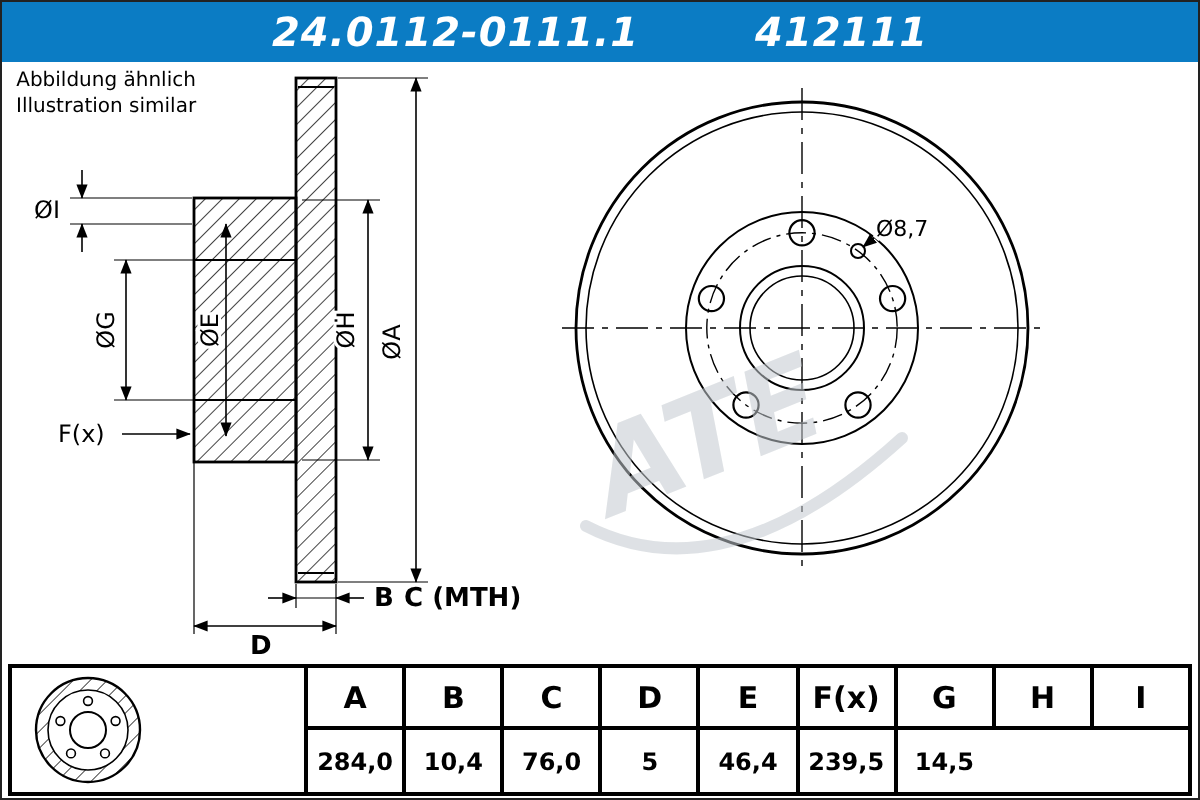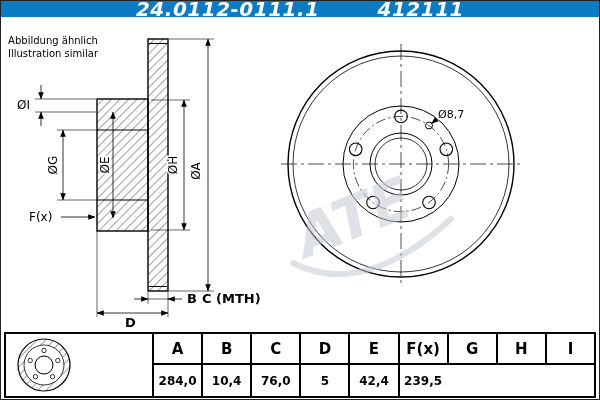--- a/index.html
+++ b/index.html
@@ -2,21 +2,21 @@
 <html><head>
 <meta charset="utf-8">
 <style>
   html,body{margin:0;padding:0;background:#888;}
   .page{
     position:relative;width:600px;height:400px;background:#fff;
     font-family:"DejaVu Sans","Liberation Sans",sans-serif;
     overflow:hidden;box-sizing:border-box;border:1px solid #222;
   }
   .header{
-    position:absolute;top:0;left:0;width:100%;height:16px;background:#0b7cc4;
+    position:absolute;top:0;left:0;width:100%;height:30px;background:#0b7cc4;
     display:flex;align-items:center;justify-content:center;gap:58px;
   }
   .header span{color:#fff;font-weight:bold;font-style:italic;font-size:20px;letter-spacing:.5px;}
   .note{position:absolute;top:33px;left:7px;font-size:10px;color:#000;line-height:1.3;text-align:center;}
   svg.drawing{position:absolute;top:30px;left:0;}
   svg text{font-family:"DejaVu Sans","Liberation Sans",sans-serif;}
   .dimlabel{font-size:12px;fill:#000;paint-order:stroke;stroke:#fff;stroke-width:3px;}
   .dimlabel.big{font-size:13px;font-weight:bold;}
   .part{fill:url(#hatch);stroke:#000;stroke-width:1.4;}
   .edge{stroke:#000;stroke-width:1;}
@@ -155,17 +155,18 @@
     <div class="cell head">E</div>
     <div class="cell head">F(x)</div>
     <div class="cell head">G</div>
     <div class="cell head">H</div>
     <div class="cell head">I</div>
 
     <div class="cell val">284,0</div>
     <div class="cell val">10,4</div>
     <div class="cell val">76,0</div>
     <div class="cell val">5</div>
-    <div class="cell val">42,4</div>
+    <div class="cell val">46,4</div>
     <div class="cell val">239,5</div>
+    <div class="cell val">14,5</div>
   </div>
 
 </div>
 
 </body></html>

